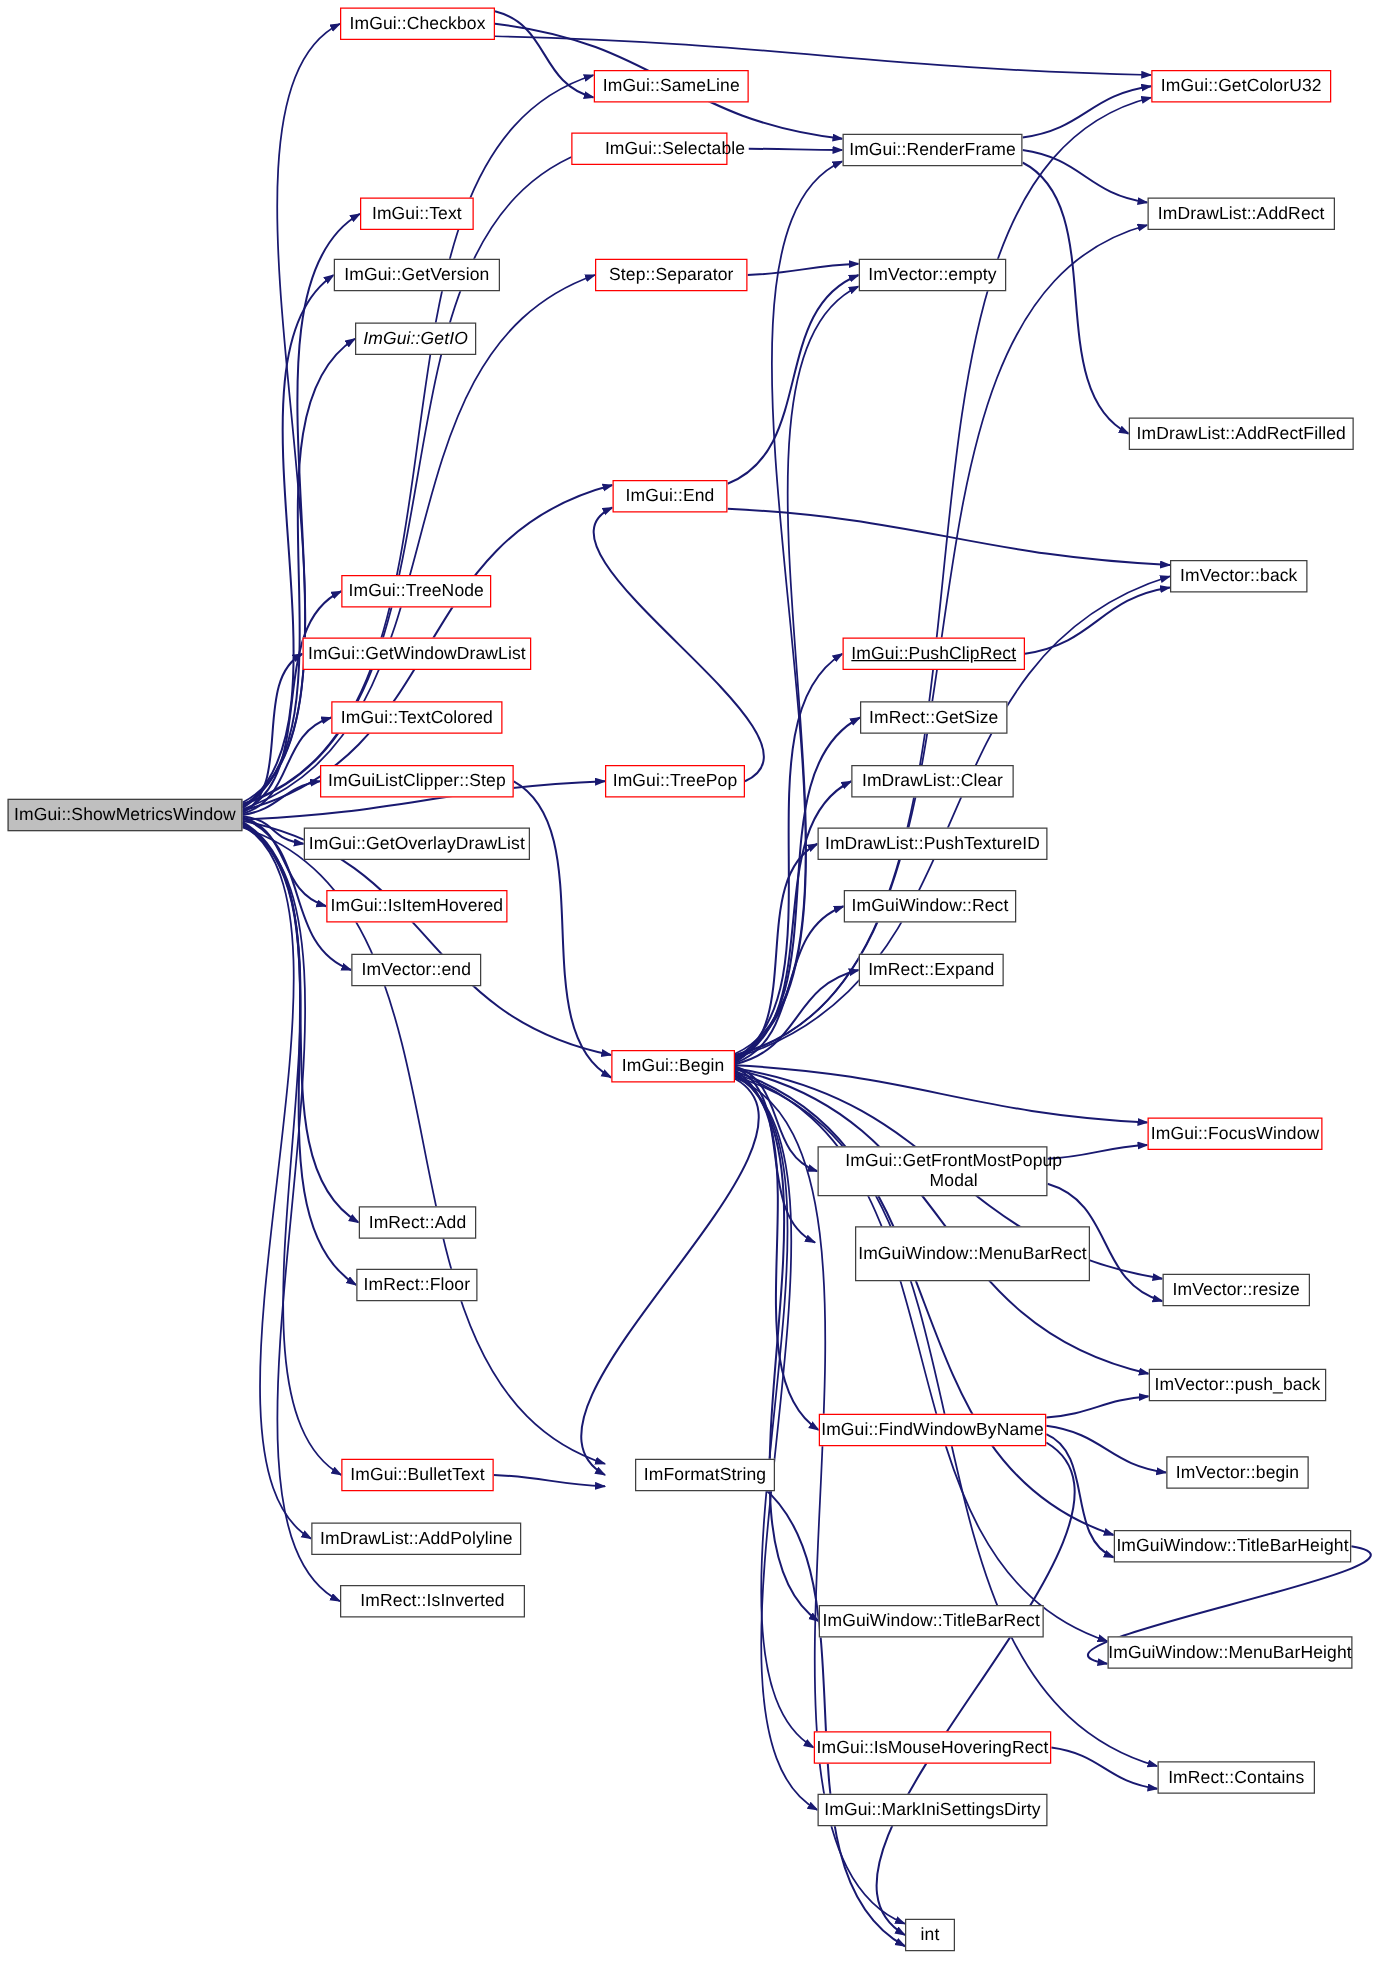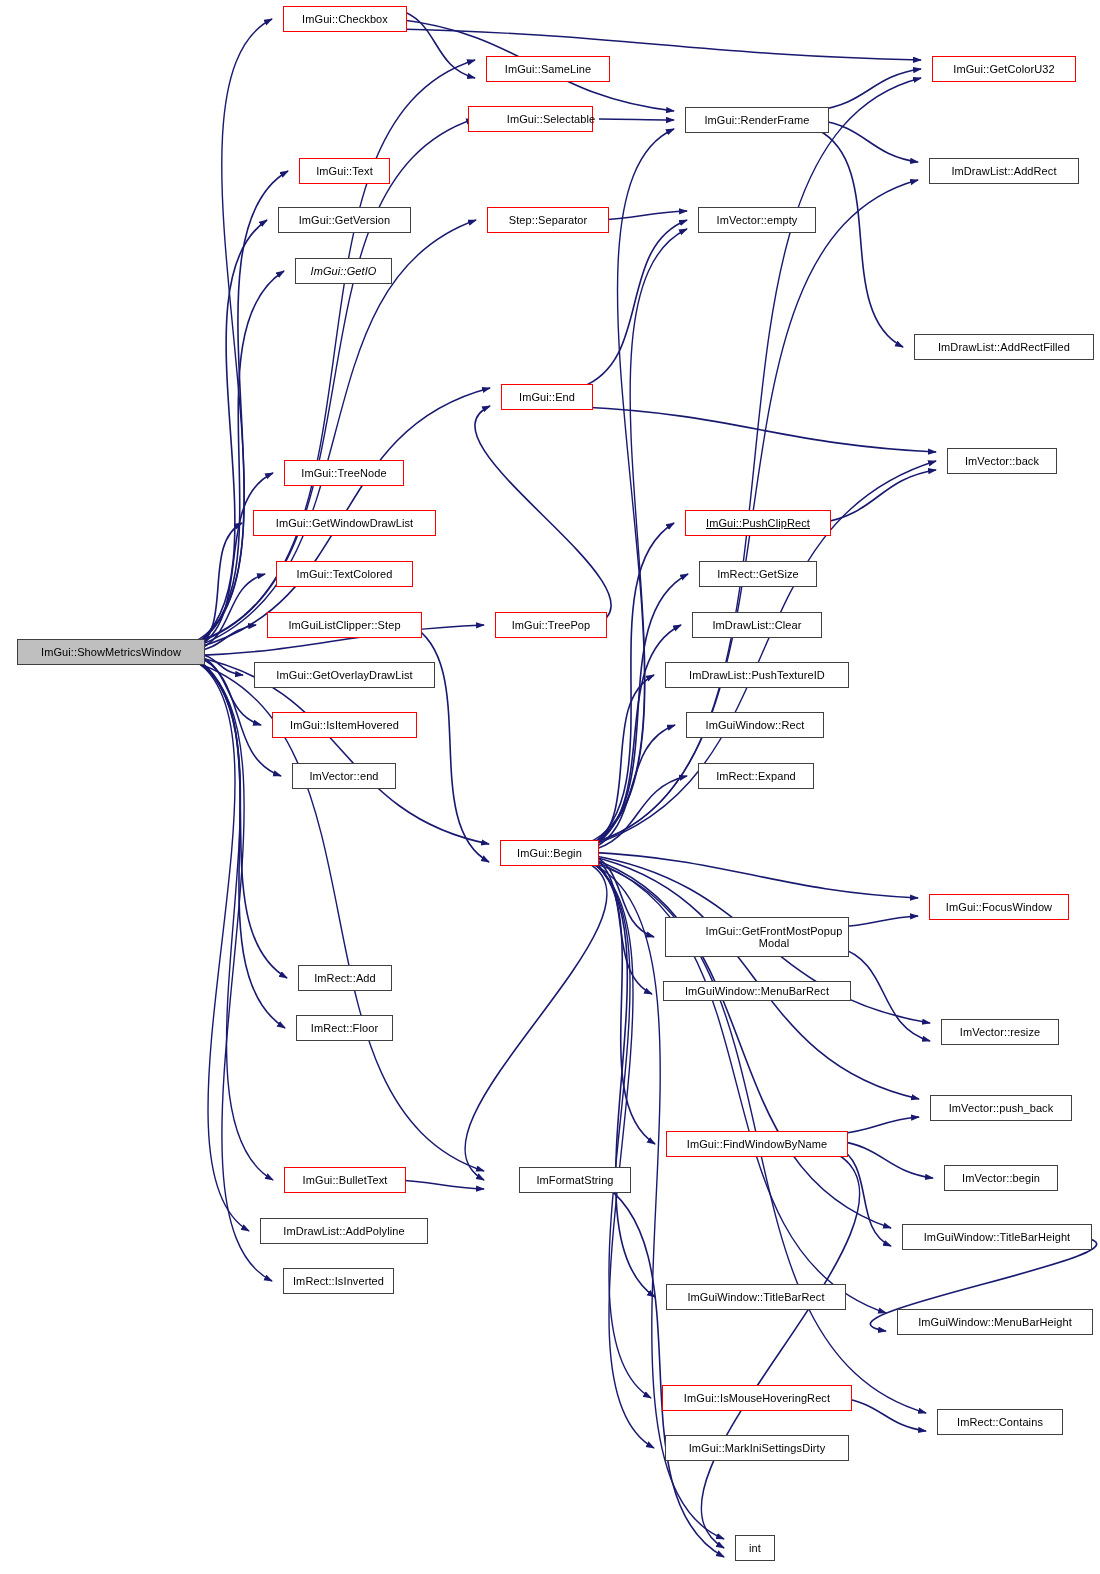--- a/index.html
+++ b/index.html
@@ -25,26 +25,25 @@
   }
   .node {
     position: absolute;
     box-sizing: border-box;
     display: flex;
     align-items: center;
     justify-content: center;
     text-align: center;
     background: #ffffff;
     border: 1px solid #404040;
-    font-size: 11px;
+    font-size: 14px;
     color: #000000;
     line-height: 1.12;
     white-space: pre-line;
     letter-spacing: 0.1px;
-    margin-left: 11px;
   }
   .node.red {
     border: 1px solid #ff0000;
   }
   .node.root {
     background: #bfbfbf;
     border: 1px solid #404040;
   }
   .node-label {
     display: block;
@@ -162,32 +161,32 @@
       <div class="node red" style="left: 674px; top: 510px; width: 146px; height: 26px; text-decoration: underline;"><span class="node-label">ImGui::PushClipRect</span></div>
       <div class="node" style="left: 688px; top: 561px; width: 118px; height: 26px;"><span class="node-label">ImRect::GetSize</span></div>
       <div class="node" style="left: 681px; top: 612px; width: 130px; height: 26px;"><span class="node-label">ImDrawList::Clear</span></div>
       <div class="node" style="left: 654px; top: 662px; width: 184px; height: 26px;"><span class="node-label">ImDrawList::PushTextureID</span></div>
       <div class="node" style="left: 675px; top: 712px; width: 138px; height: 26px;"><span class="node-label">ImGuiWindow::Rect</span></div>
       <div class="node" style="left: 687px; top: 763px; width: 116px; height: 26px;"><span class="node-label">ImRect::Expand</span></div>
       <div class="node red" style="left: 489px; top: 840px; width: 99px; height: 26px;"><span class="node-label">ImGui::Begin</span></div>
       <div class="node red" style="left: 918px; top: 894px; width: 140px; height: 26px;"><span class="node-label">ImGui::FocusWindow</span></div>
       <div class="node" style="left: 654px; top: 917px; width: 184px; height: 40px; padding-left: 34px;"><span class="node-label">ImGui::GetFrontMostPopup
 Modal</span></div>
-      <div class="node" style="left: 652px; top: 981px; width: 188px; height: 20px; justify-content: center;"><span class="node-label">ImGuiWindow::MenuBarRect</span></div>
+      <div class="node" style="left: 684px; top: 981px; width: 188px; height: 44px; justify-content: center;"><span class="node-label">ImGuiWindow::MenuBarRect</span></div>
       <div class="node" style="left: 930px; top: 1019px; width: 118px; height: 26px;"><span class="node-label">ImVector::resize</span></div>
       <div class="node" style="left: 919px; top: 1095px; width: 142px; height: 26px;"><span class="node-label">ImVector::push_back</span></div>
       <div class="node red" style="left: 655px; top: 1131px; width: 182px; height: 26px;"><span class="node-label">ImGui::FindWindowByName</span></div>
       <div class="node" style="left: 933px; top: 1165px; width: 114px; height: 26px;"><span class="node-label">ImVector::begin</span></div>
       <div class="node" style="left: 891px; top: 1224px; width: 190px; height: 26px;"><span class="node-label">ImGuiWindow::TitleBarHeight</span></div>
       <div class="node" style="left: 655px; top: 1284px; width: 180px; height: 26px;"><span class="node-label">ImGuiWindow::TitleBarRect</span></div>
       <div class="node" style="left: 886px; top: 1309px; width: 196px; height: 26px;"><span class="node-label">ImGuiWindow::MenuBarHeight</span></div>
       <div class="node red" style="left: 651px; top: 1385px; width: 190px; height: 26px;"><span class="node-label">ImGui::IsMouseHoveringRect</span></div>
       <div class="node" style="left: 926px; top: 1409px; width: 126px; height: 26px;"><span class="node-label">ImRect::Contains</span></div>
       <div class="node" style="left: 654px; top: 1435px; width: 184px; height: 26px;"><span class="node-label">ImGui::MarkIniSettingsDirty</span></div>
       <div class="node" style="left: 287px; top: 965px; width: 94px; height: 26px;"><span class="node-label">ImRect::Add</span></div>
       <div class="node" style="left: 285px; top: 1015px; width: 97px; height: 26px;"><span class="node-label">ImRect::Floor</span></div>
       <div class="node red" style="left: 273px; top: 1167px; width: 122px; height: 26px;"><span class="node-label">ImGui::BulletText</span></div>
       <div class="node" style="left: 249px; top: 1218px; width: 168px; height: 26px;"><span class="node-label">ImDrawList::AddPolyline</span></div>
-      <div class="node" style="left: 272px; top: 1268px; width: 111px; height: 26px;"><span class="node-label">ImRect::IsInverted</span></div>
+      <div class="node" style="left: 272px; top: 1268px; width: 148px; height: 26px;"><span class="node-label">ImRect::IsInverted</span></div>
       <div class="node" style="left: 508px; top: 1167px; width: 112px; height: 26px;"><span class="node-label">ImFormatString</span></div>
       <div class="node" style="left: 724px; top: 1535px; width: 40px; height: 26px;"><span class="node-label">int</span></div>
     </div>
 </div>
 
 </body></html>

